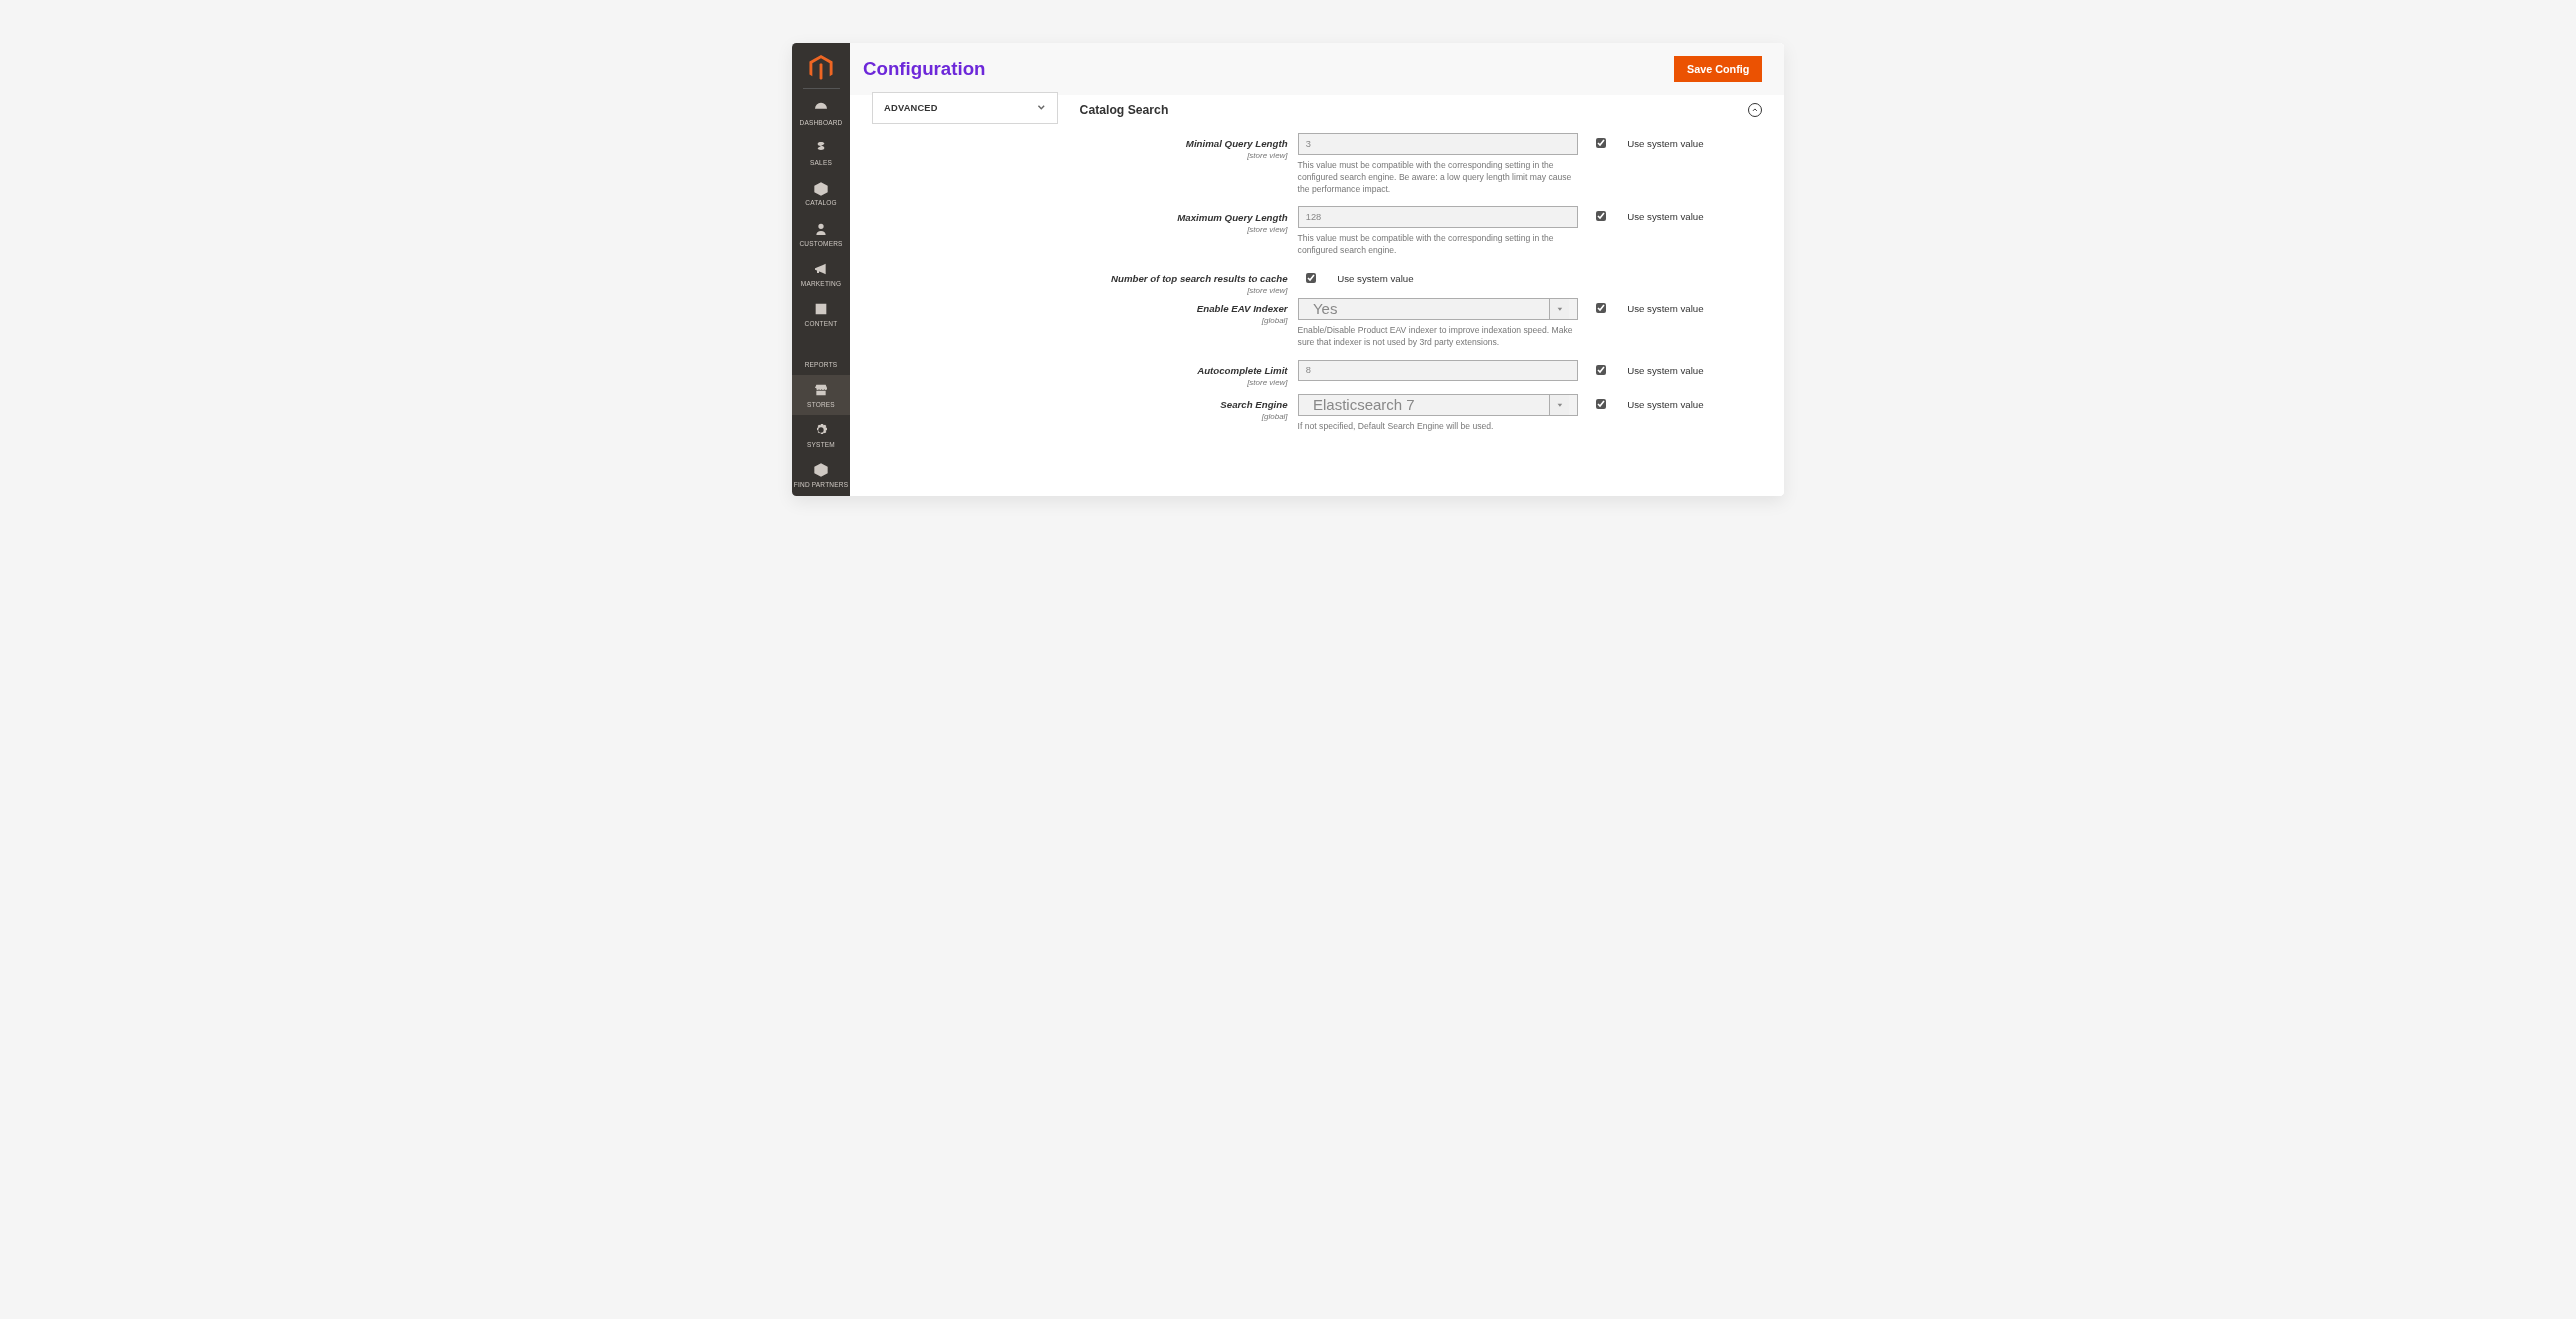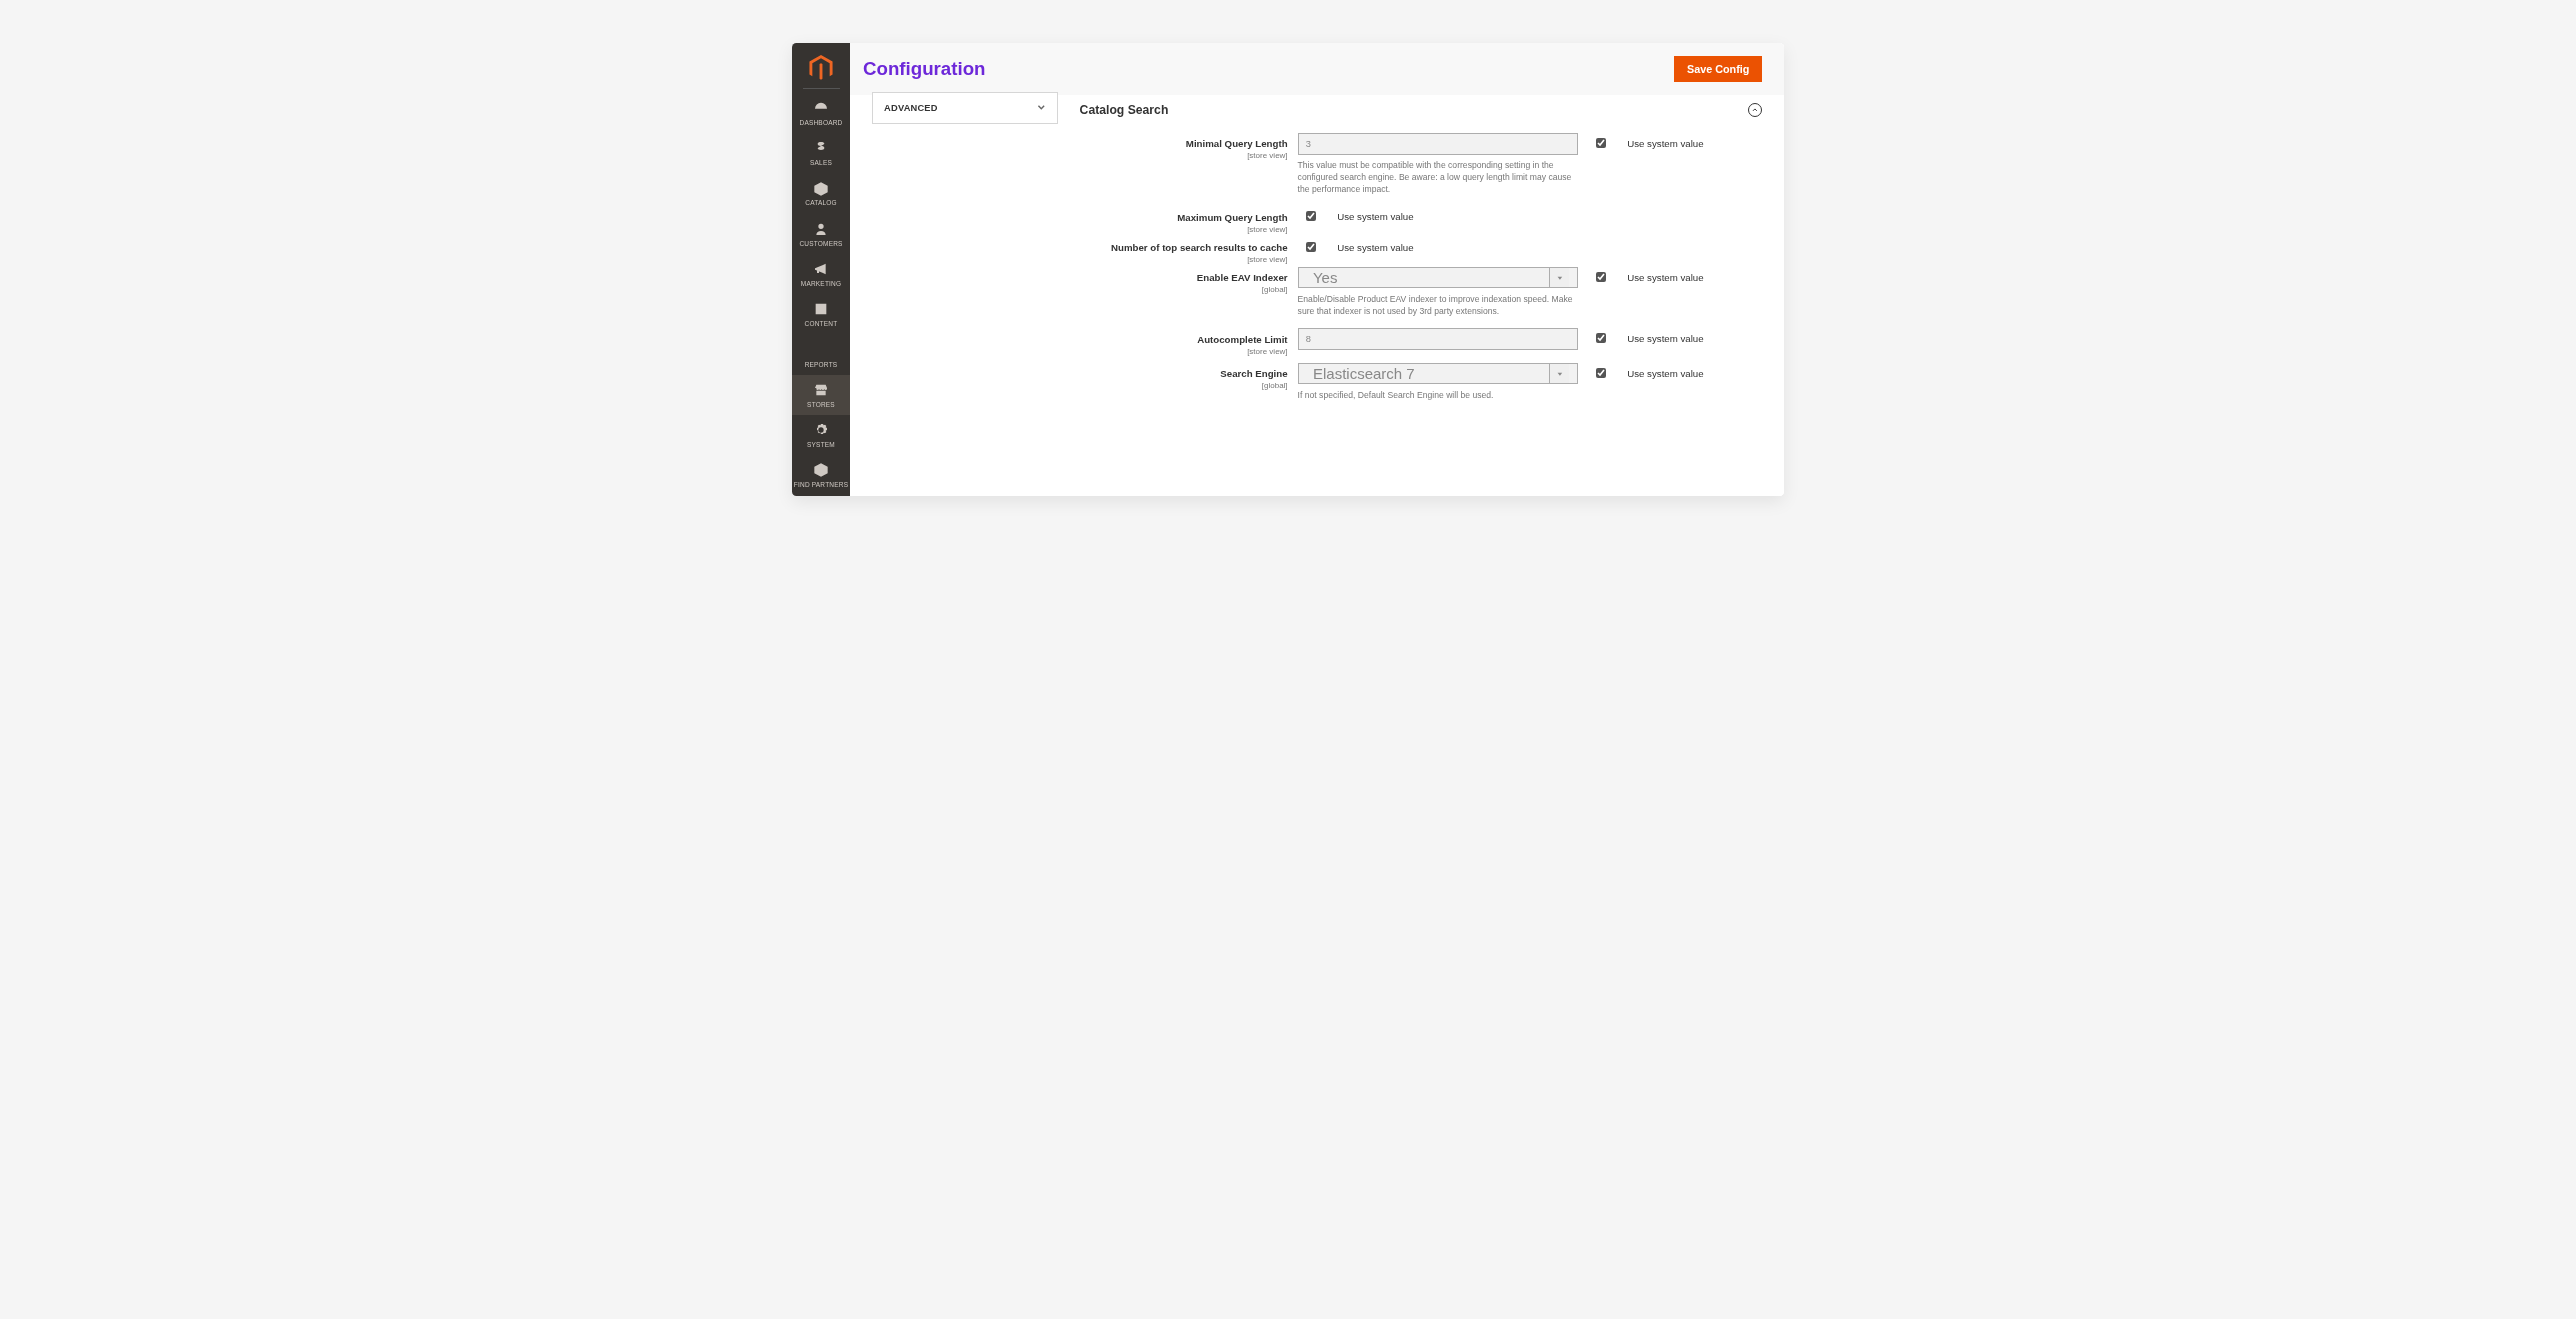--- a/index.html
+++ b/index.html
@@ -159,20 +159,21 @@
   .field-row {
     display: flex;
     gap: 10px;
     margin-bottom: 2.9px;
   }
   .field-label-col {
     width: 208px;
     text-align: right;
     padding-top: 4.3px;
     flex-shrink: 0;
+    font-style: italic;
   }
   .field-label {
     font-size: 9.7px;
     color: #333;
     font-weight: 600;
     line-height: 1.2;
   }
   .field-scope {
     font-size: 8px;
     color: #777;
@@ -365,20 +366,21 @@
             <div class="field-row">
               <div class="field-label-col"><span class="field-label">Minimal Query Length</span><span class="field-scope">[store view]</span></div>
               <div class="field-input-col"><input type="text" class="text-input" disabled="" value="3" style=""><div class="field-help">This value must be compatible with the corresponding setting in the configured search engine. Be aware: a low query length limit may cause the performance impact.</div></div>
               <div class="field-check-col">
                 <input type="checkbox" checked="" style="">
                 <label>Use system value</label>
               </div>
             </div>
             <div class="field-row">
               <div class="field-label-col"><span class="field-label">Maximum Query Length</span><span class="field-scope">[store view]</span></div>
+              <div class="field-input-col"><input type="text" class="text-input" disabled="" value="128" style=""><div class="field-help">This value must be compatible with the corresponding setting in the configured search engine.</div></div>
               <div class="field-check-col">
                 <input type="checkbox" checked="" style="">
                 <label>Use system value</label>
               </div>
             </div>
             <div class="field-row">
               <div class="field-label-col"><span class="field-label">Number of top search results to cache</span><span class="field-scope">[store view]</span></div>
               <div class="field-check-col">
                 <input type="checkbox" checked="" style="">
                 <label>Use system value</label>

